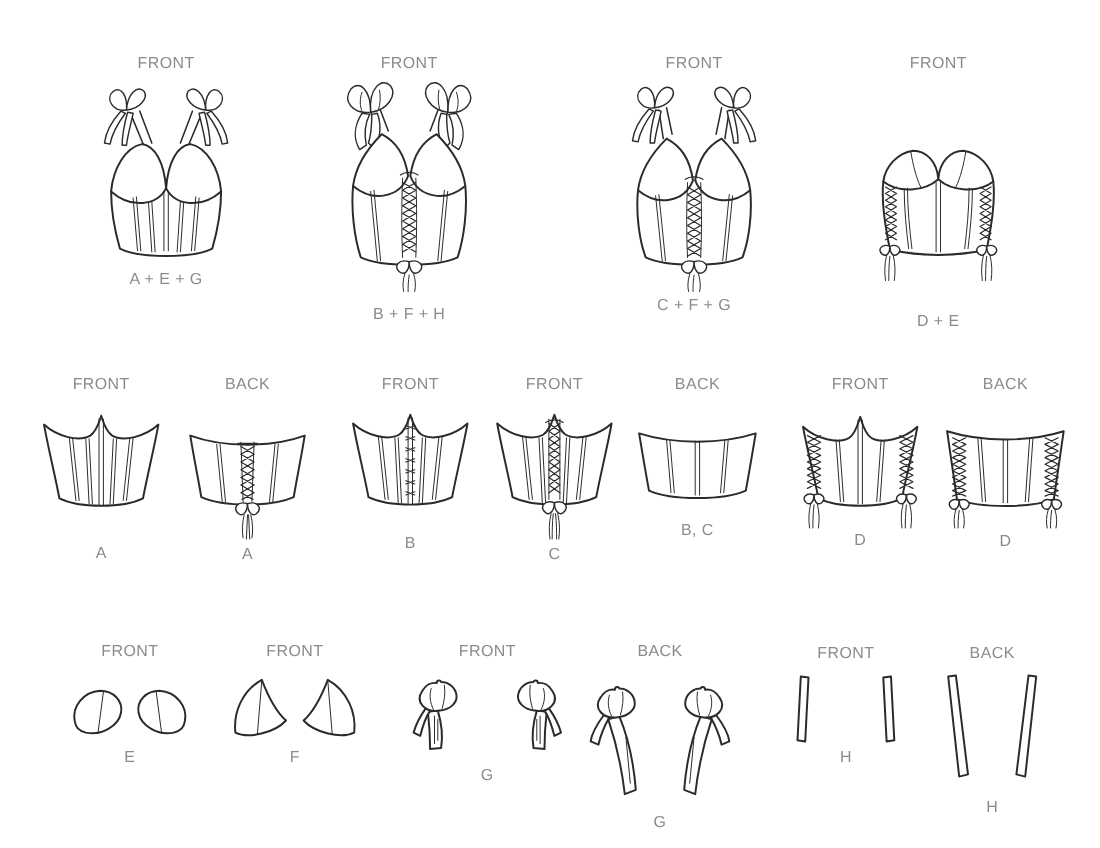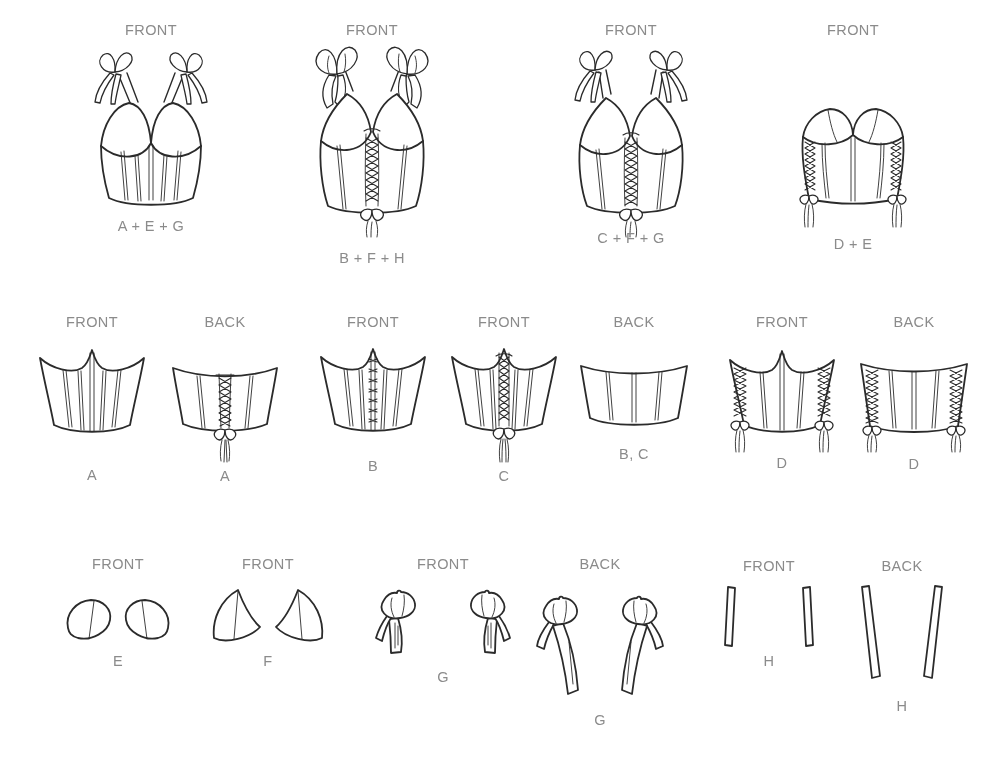--- a/index.html
+++ b/index.html
@@ -1,19 +1,19 @@
 <!DOCTYPE html>
 <html style="--line: #2b2b2b; --label: #8b8b8b; --bg: #ffffff;"><head>
 <meta charset="utf-8">
 <style>
   :root{ --line:#2b2b2b; --label:#8b8b8b; --bg:#ffffff; }
   html,body{margin:0;padding:0;background:#fff;}
   .sheet{position:relative;width:1000px;height:771px;background:var(--bg);
          font-family:"Liberation Sans",sans-serif;overflow:hidden;}
-  .piece{position:absolute;}
+  .piece{position:absolute;margin-top:28px;}
   .view-label{position:absolute;top:0;left:0;width:100%;text-align:center;
               font-size:14.5px;font-weight:400;letter-spacing:.4px;color:var(--label);
               white-space:nowrap;}
   .code-label{position:absolute;left:0;width:100%;text-align:center;
               font-size:14.5px;font-weight:400;letter-spacing:.4px;color:var(--label);
               white-space:nowrap;}
   svg.art{position:absolute;left:50%;transform:translateX(-50%);overflow:visible;}
   
   .o{fill:var(--bg);stroke:var(--line);stroke-width:1.8;stroke-linecap:round;stroke-linejoin:round;}
   .t{fill:none;stroke:var(--line);stroke-width:.9;stroke-linecap:round;}
@@ -91,42 +91,42 @@
       <path class="o" d="M65,88 C62,68 54,57 41,50 C27,64 17,81 15,97 C33,112 57,108 65,88 Z"></path>
       <path class="o" d="M67,88 C70,68 78,57 91,50 C105,64 115,81 117,97 C99,112 75,108 67,88 Z"></path>
       <path class="t" d="M60,90 C59,113 59,137 60,158 M72,90 C73,113 73,137 72,158"></path>
       <path class="l" d="M60,94 L72,101 L60,108 L72,115 L60,122 L72,129 L60,136 L72,143 L60,150 L72,157 M72,94 L60,101 L72,108 L60,115 L72,122 L60,129 L72,136 L60,143 L72,150 L60,157"></path>
       <path class="l" d="M58,87 C62,84 70,84 74,87"></path>
       <path class="t" d="M31,102 L37,161 M34,101 L40,161 M101,102 L95,161 M98,101 L92,161"></path>
       <path class="b" d="M66,162 C57,159 51,166 57,171 C62,175 66,170 66,162 Z"></path>
       <path class="b" d="M66,162 C75,159 81,166 75,171 C70,175 66,170 66,162 Z"></path>
       <path class="t" d="M62,173 C60,180 60,185 61,189 M66,174 C65,181 65,185 65,189 M70,173 C72,180 72,185 71,189"></path>
     </svg>
-    <div class="code-label" style="top:208px">C + F + G</div>
+    <div class="code-label" style="top:220px">C + F + G</div>
   </div>
 
   <div class="piece" style="left:796px;top:22px;width:114px;height:244px">
     <div class="view-label">FRONT</div>
     <svg class="art" style="top:82px" width="112" height="126" viewBox="0 0 112 126">
       <path class="o" d="M6,33 C4,52 8,74 12,95 C40,101 72,101 100,95 C104,74 108,52 106,33"></path>
       <path class="o" d="M6,33 C8,19 19,7 33,5 C45,5 55,15 56,31 C44,42 20,44 6,33 Z"></path>
       <path class="o" d="M106,33 C104,19 93,7 79,5 C67,5 57,15 56,31 C68,42 92,44 106,33 Z"></path>
       <path class="t" d="M54,34 L54,97 M58,34 L58,97"></path>
       <path class="t" d="M31,6 C33,18 36,30 40,38 M81,6 C79,18 76,30 72,38"></path>
       <path class="t" d="M25,40 C25,58 27,77 29,94 M28,39 C28,58 30,77 32,94 M87,40 C87,58 85,77 83,94 M84,39 C84,58 82,77 80,94"></path>
       <path class="l" d="M8,38 L18,44 L8,50 L18,56 L8,62 L18,68 L8,74 L18,80 L8,86 M18,38 L8,44 L18,50 L8,56 L18,62 L8,68 L18,74 L8,80 L18,86"></path>
       <path class="l" d="M104,38 L94,44 L104,50 L94,56 L104,62 L94,68 L104,74 L94,80 L104,86 M94,38 L104,44 L94,50 L104,56 L94,62 L104,68 L94,74 L104,80 L94,86"></path>
       <path class="b" d="M12,92 C5,89 0,95 5,99 C9,102 12,98 12,92 Z"></path>
       <path class="b" d="M12,92 C19,89 24,95 19,99 C15,102 12,98 12,92 Z"></path>
       <path class="t" d="M9,100 C7,108 7,116 8,123 M12,101 C11,109 11,117 11,123 M15,100 C17,108 17,116 16,123"></path>
       <path class="b" d="M100,92 C93,89 88,95 93,99 C97,102 100,98 100,92 Z"></path>
       <path class="b" d="M100,92 C107,89 112,95 107,99 C103,102 100,98 100,92 Z"></path>
       <path class="t" d="M97,100 C95,108 95,116 96,123 M100,101 C99,109 99,117 99,123 M103,100 C105,108 105,116 104,123"></path>
     </svg>
-    <div class="code-label" style="top:214px">D + E</div>
+    <div class="code-label" style="top:234px">D + E</div>
   </div>
 
   <div class="piece" style="left:36px;top:314px;width:112px;height:175px">
     <div class="view-label">FRONT</div>
     <svg class="art" style="top:32px" width="112" height="96" viewBox="0 0 112 96">
       <path class="o" d="M4,12 C16,23 36,28 46,22 C52,18 54,10 56,4 C58,10 60,18 66,22 C76,28 96,23 108,12 C104,34 98,58 94,79 C76,88 36,88 18,79 C14,58 8,34 4,12 Z"></path>
       <path class="t" d="M54,7 L54,85 M58,7 L58,85"></path>
       <path class="t" d="M27,24 L33,81 M30,24 L36,81 M42,25 L45,84 M45,25 L48,84 M85,24 L79,81 M82,24 L76,81 M70,25 L67,84 M67,25 L64,84"></path>
     </svg>
     <div class="code-label" style="top:153px">A</div>

